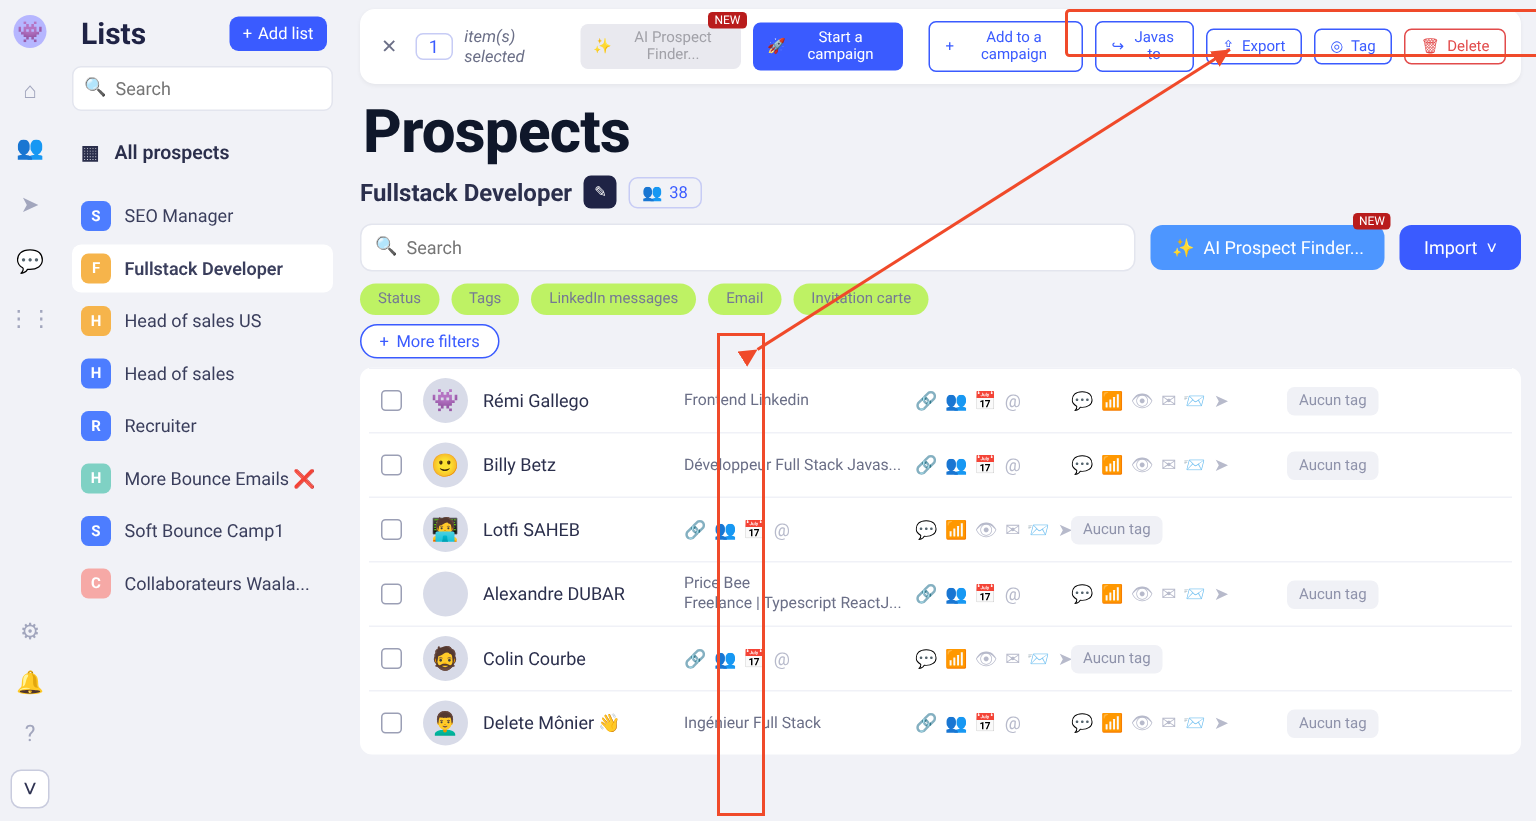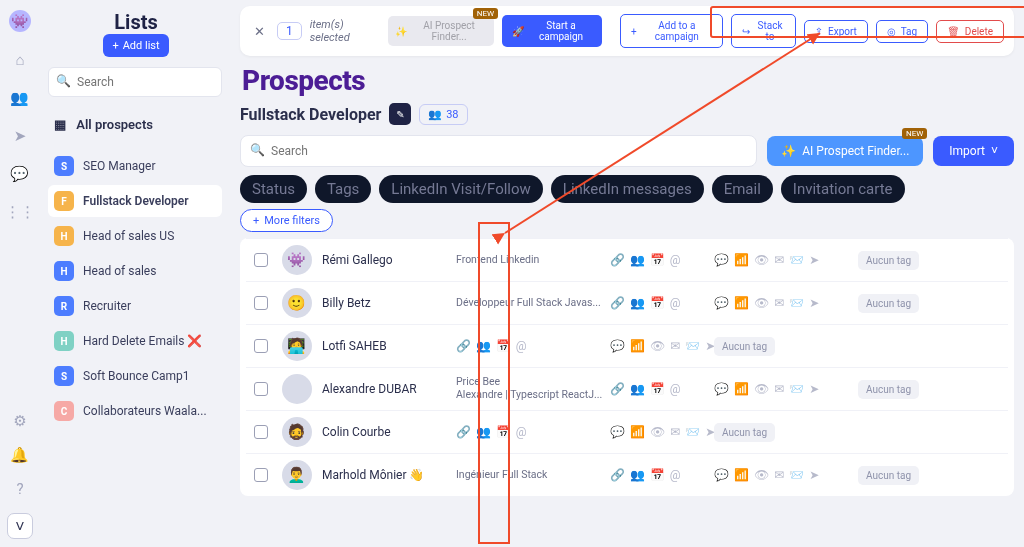--- a/index.html
+++ b/index.html
@@ -4,59 +4,59 @@
 <style>
   * { box-sizing: border-box; margin: 0; padding: 0; font-family: -apple-system, BlinkMacSystemFont, "Segoe UI", Roboto, sans-serif; }
   body { background: #f1f2f7; width: 1024px; height: 547px; overflow: hidden; color: #2b2f4c; }
   .app { display: flex; height: 547px; position: relative; }
   .railbar { width: 40px; background: #f1f2f7; display:flex; flex-direction:column; align-items:center; padding-top:10px; gap:18px; }
   .railbar .ri { width:20px; height:20px; color:#a2a6bd; display:flex; align-items:center; justify-content:center; font-size:15px; }
   .ri.active { color:#3a5bff; }
   .rail-top{display:flex;flex-direction:column;align-items:center;gap:18px;flex-grow:1;}
   .rail-bottom{display:flex;flex-direction:column;align-items:center;gap:14px;padding-bottom:8px;}
   .sidebar { width: 190px; background: #f1f2f7; padding: 6px 8px; }
-  .sidebar-header { display:flex; align-items:center; justify-content:space-between; padding: 4px 4px 10px 6px; flex-direction: column; }
+  .sidebar-header { display:flex; align-items:center; justify-content:space-between; padding: 4px 4px 10px 6px; }
   .sidebar-title { font-size: 20px; font-weight: 700; color:#1f2345; }
   .add-list { background:#3a5bff; color:#fff; border:none; border-radius:6px; padding:5px 9px; font-size:11px; display:flex; align-items:center; gap:4px; cursor:pointer; }
   .side-search { position:relative; margin-bottom:12px; }
   .side-search input { width:100%; padding:7px 10px 7px 28px; border:1px solid #e3e5ee; border-radius:6px; background:#fff; font-size:12px; color:#6b6f87;}
   .side-search .sicon { position:absolute; left:8px; top:7px; color:#a2a6bd; font-size:12px;}
   .allp { display:flex; align-items:center; gap:10px; padding:8px 6px 8px 6px; font-size:13px; font-weight:600; color:#2b2f4c; margin-bottom:10px;}
   .listitem { display:flex; align-items:center; gap:9px; padding:6px 6px; border-radius:6px; font-size:12px; color:#3a3e5c; margin-bottom:3px; cursor:pointer;}
   .listitem.selected { background:#fff; font-weight:600; }
   .listitem .badge { width:20px; height:20px; border-radius:5px; display:flex; align-items:center; justify-content:center; color:#fff; font-size:10px; font-weight:700;}
   .main { flex:1; padding: 8px 10px 0 10px; overflow:hidden; position:relative;}
   .topbar { background:#fff; border-radius:10px; padding:8px 10px; display:flex; align-items:center; gap:8px; box-shadow:0 1px 3px rgba(0,0,0,.05); margin-bottom:8px; margin-top:-2px;}
   .tb-close { width:22px; height:22px; display:flex; align-items:center; justify-content:center; color:#6b6f87; cursor:pointer; font-size:13px;}
   .tb-count { border:1px solid #c7ccf5; border-radius:5px; padding:1px 8px; font-size:12px; color:#3a5bff;}
   .tb-sel { font-size:11px; color:#6b6f87; margin-right:4px;font-style:italic;}
   .gbtn { background:#e9e9ef; color:#a1a1a8; border:none; border-radius:5px; padding:4px 8px; font-size:10px; display:flex; align-items:center; gap:4px; position:relative;}
-  .newbadge { position:absolute; top:-8px; right:-4px; background:#a16207; color:#fff; font-size:8px; padding:1px 4px; border-radius:3px;}
+  .newbadge { position:absolute; top:-8px; right:-4px; background:#b91c1c; color:#fff; font-size:8px; padding:1px 4px; border-radius:3px;}
   .pbtn { background:#3a5bff; color:#fff; border:none; border-radius:5px; padding:5px 10px; font-size:10px; display:flex; align-items:center; gap:5px; cursor:pointer;}
   .obtn { background:#fff; color:#3a5bff; border:1px solid #3a5bff; border-radius:5px; padding:5px 10px; font-size:10px; display:flex; align-items:center; gap:5px; cursor:pointer;}
   .obtn.danger { color:#e24b4b; border-color:#e24b4b;}
   .tb-spacer { width:2px; }
   .red-box { position:absolute; border:2px solid #f04a2a; pointer-events:none; }
   .red-box.top { top:6px; left:480px; width:436px; height:32px; border-radius:3px;}
   .red-box.left { top:222px; left:248px; width:32px; height:322px; }
   .arrow-svg { position:absolute; top:28px; left:260px; width:340px; height:210px; pointer-events:none; overflow: visible;}
-  .page-title { font-size:28px; font-weight:800; color:#4c1d95; margin:4px 0 6px 2px; letter-spacing:-0.5px;}
+  .page-title { font-size:40px; font-weight:800; color:#0f172a; margin:4px 0 6px 2px; letter-spacing:-0.5px;}
   .subhead { display:flex; align-items:center; gap:8px; margin-bottom:10px;}
   .subtitle { font-size:16px; font-weight:700; color:#2b2f4c;}
   .subicon { width:22px; height:22px; background:#1f2345; border-radius:5px; display:flex; align-items:center; justify-content:center; color:#fff; font-size:10px;}
   .countpill { border:1px solid #c7ccf5; border-radius:6px; padding:3px 8px; font-size:11px; color:#3a5bff; display:flex; align-items:center; gap:4px;}
   .toolbar2 { display:flex; align-items:center; gap:10px; margin-bottom:8px;}
   .main-search { flex:1; position:relative;}
   .main-search input { width:100%; padding:8px 12px 8px 30px; border:1px solid #e3e5ee; border-radius:8px; background:#fff; font-size:12px;}
   .main-search .sicon { position:absolute; left:10px; top:8px; color:#a2a6bd; font-size:12px;}
   .aibtn { background:#4d96ff; color:#fff; border:none; border-radius:8px; padding:8px 14px; font-size:12px; display:flex; align-items:center; gap:6px; position:relative; cursor:pointer;}
   .aibtn .newbadge{top:-8px;right:-4px;}
   .impbtn { background:#3a5bff; color:#fff; border:none; border-radius:8px; padding:8px 16px; font-size:12px; display:flex; align-items:center; gap:6px; cursor:pointer;}
   .chips { display:flex; gap:8px; flex-wrap:wrap; margin-bottom:6px;}
-  .chip { background:#0f172a; border:none; border-radius:14px; padding:5px 12px; font-size:15px; color:#757994; cursor:pointer;}
+  .chip { background:#bef264; border:none; border-radius:14px; padding:5px 12px; font-size:10px; color:#757994; cursor:pointer;}
   .more-filters { border:1px solid #3a5bff; color:#3a5bff; background:#fff; border-radius:14px; padding:4px 12px; font-size:11px; display:inline-flex; align-items:center; gap:5px; cursor:pointer; margin-bottom:6px;}
   .table { background:#fff; border-radius:8px; padding:0 6px; }
   .thead, .trow { display:grid; grid-template-columns: 28px 36px 130px 150px 100px 140px 76px; align-items:center; gap:4px; padding:6px 4px;}
   .thead { color:#9b9fb5; font-size:10px; font-weight:700; letter-spacing:.5px; padding:10px 4px 8px 4px;}
   .trow { border-top:1px solid #f0f1f7; font-size:12px; color:#2b2f4c;}
   .chk { width:14px; height:14px; border:1.5px solid #9b9fb5; border-radius:3px; margin-left:4px;}
   .avatar { width:30px; height:30px; border-radius:50%; background:#d8dbe8; display:flex; align-items:center; justify-content:center; font-size:14px; color:#fff; overflow:hidden;}
   .ent { font-size:10.5px; color:#6b6f87; line-height:1.2; display:flex; flex-direction:column;}
   .iconrow { display:flex; gap:5px; color:#b7bacb; font-size:12px;}
   .tagbtn { background:#f0f1f6; color:#8f93ab; border:none; border-radius:5px; padding:4px 8px; font-size:10px; cursor:pointer;}
@@ -114,21 +114,21 @@
         <div class="listitem">
           <div class="badge" style="background:#4d7dff">H</div>
           <span>Head of sales</span>
         </div>
         <div class="listitem">
           <div class="badge" style="background:#4d7dff">R</div>
           <span>Recruiter</span>
         </div>
         <div class="listitem">
           <div class="badge" style="background:#7fd1c4">H</div>
-          <span>Hard Delete Emails ❌</span>
+          <span>More Bounce Emails ❌</span>
         </div>
         <div class="listitem">
           <div class="badge" style="background:#4d7dff">S</div>
           <span>Soft Bounce Camp1</span>
         </div>
         <div class="listitem">
           <div class="badge" style="background:#f6a9a6">C</div>
           <span>Collaborateurs Waala...</span>
         </div>
       </div>
@@ -141,21 +141,21 @@
       <div class="tb-sel">item(s) selected</div>
       <button class="gbtn">✨ <span>AI Prospect Finder...</span><span class="newbadge">NEW</span></button>
       <button class="pbtn">
           <span>🚀</span>
           <span>Start a campaign</span>
         </button>
       <div class="tb-spacer"></div>
       <button class="obtn">+ <span>Add to a campaign</span></button>
       <button class="obtn">
           <span>↪</span> 
-          <span>Stack to</span>
+          <span>Javas to</span>
         </button>
       <button class="obtn">
           <span>⇪</span> 
           <span>Export</span>
         </button>
       <button class="obtn">
           <span>◎</span> 
           <span>Tag</span>
         </button>
       <button class="obtn danger">
@@ -182,21 +182,20 @@
       <button class="aibtn">✨ <span>AI Prospect Finder...</span><span class="newbadge">NEW</span></button>
       <button class="impbtn">
           <span>Import</span> 
           <span>˅</span>
         </button>
     </div>
 
     <div class="chips" id="chips">
         <button class="chip">Status</button>
         <button class="chip">Tags</button>
-        <button class="chip">LinkedIn Visit/Follow</button>
         <button class="chip">LinkedIn messages</button>
         <button class="chip">Email</button>
         <button class="chip">Invitation carte</button>
       </div>
     <button class="more-filters">+ <span>More filters</span></button>
 
     <div class="table">
       <div id="tbody">
           <div class="trow">
     <div>
@@ -279,21 +278,21 @@
           <div class="trow">
     <div>
               <div class="chk"></div>
             </div>
     <div class="avatar">
               <span class="emoji"></span>
             </div>
     <div>Alexandre DUBAR</div>
     <div class="ent">
               <span>Price Bee</span>
-              <span>Alexandre | Typescript ReactJ...</span>
+              <span>Freelance | Typescript ReactJ...</span>
             </div>
     <div class="iconrow">
               <span>🔗</span>
               <span>👥</span>
               <span>📅</span>
               <span>@</span>
             </div>
     <div class="iconrow">
               <span>💬</span>
               <span>📶</span>
@@ -328,21 +327,21 @@
             </div>
     <div><button class="tagbtn">Aucun tag</button></div>
           </div>
           <div class="trow">
     <div>
               <div class="chk"></div>
             </div>
     <div class="avatar">
               <span class="emoji">👨‍🦱</span>
             </div>
-    <div>Marhold Mônier 👋</div>
+    <div>Delete Mônier 👋</div>
     <div class="ent">
               <span>Ingénieur Full Stack</span>
             </div>
     <div class="iconrow">
               <span>🔗</span>
               <span>👥</span>
               <span>📅</span>
               <span>@</span>
             </div>
     <div class="iconrow">

